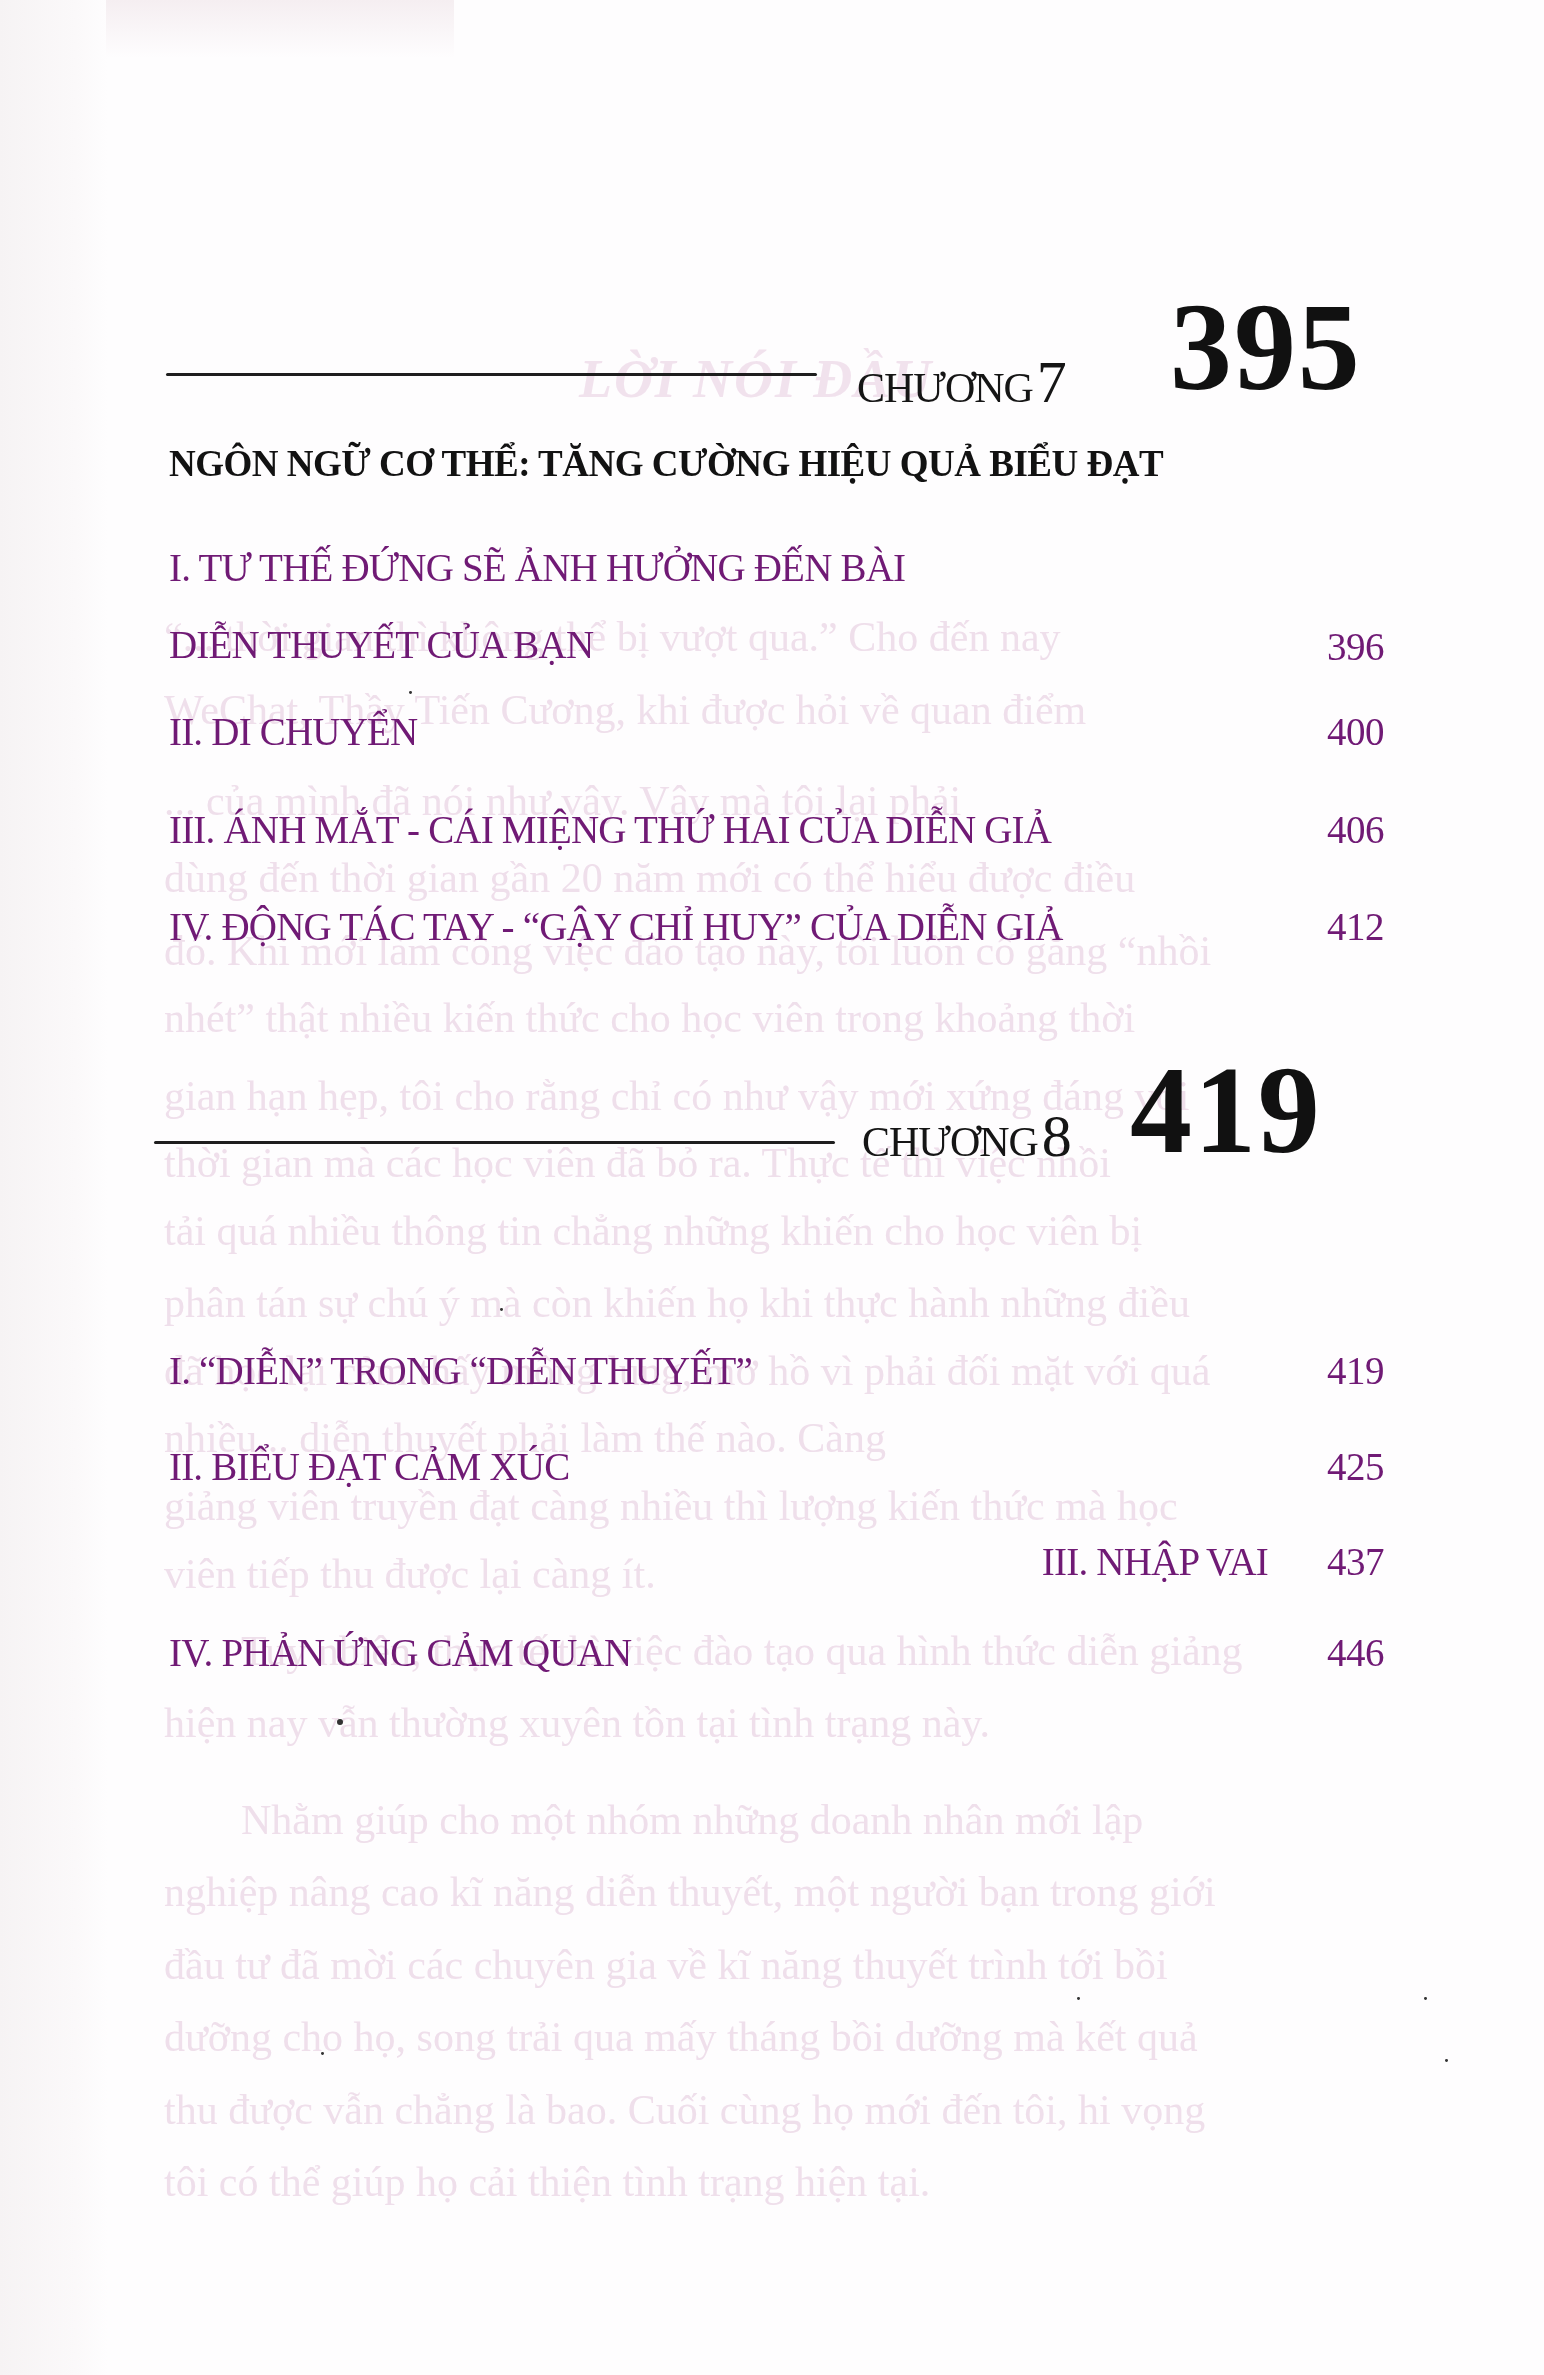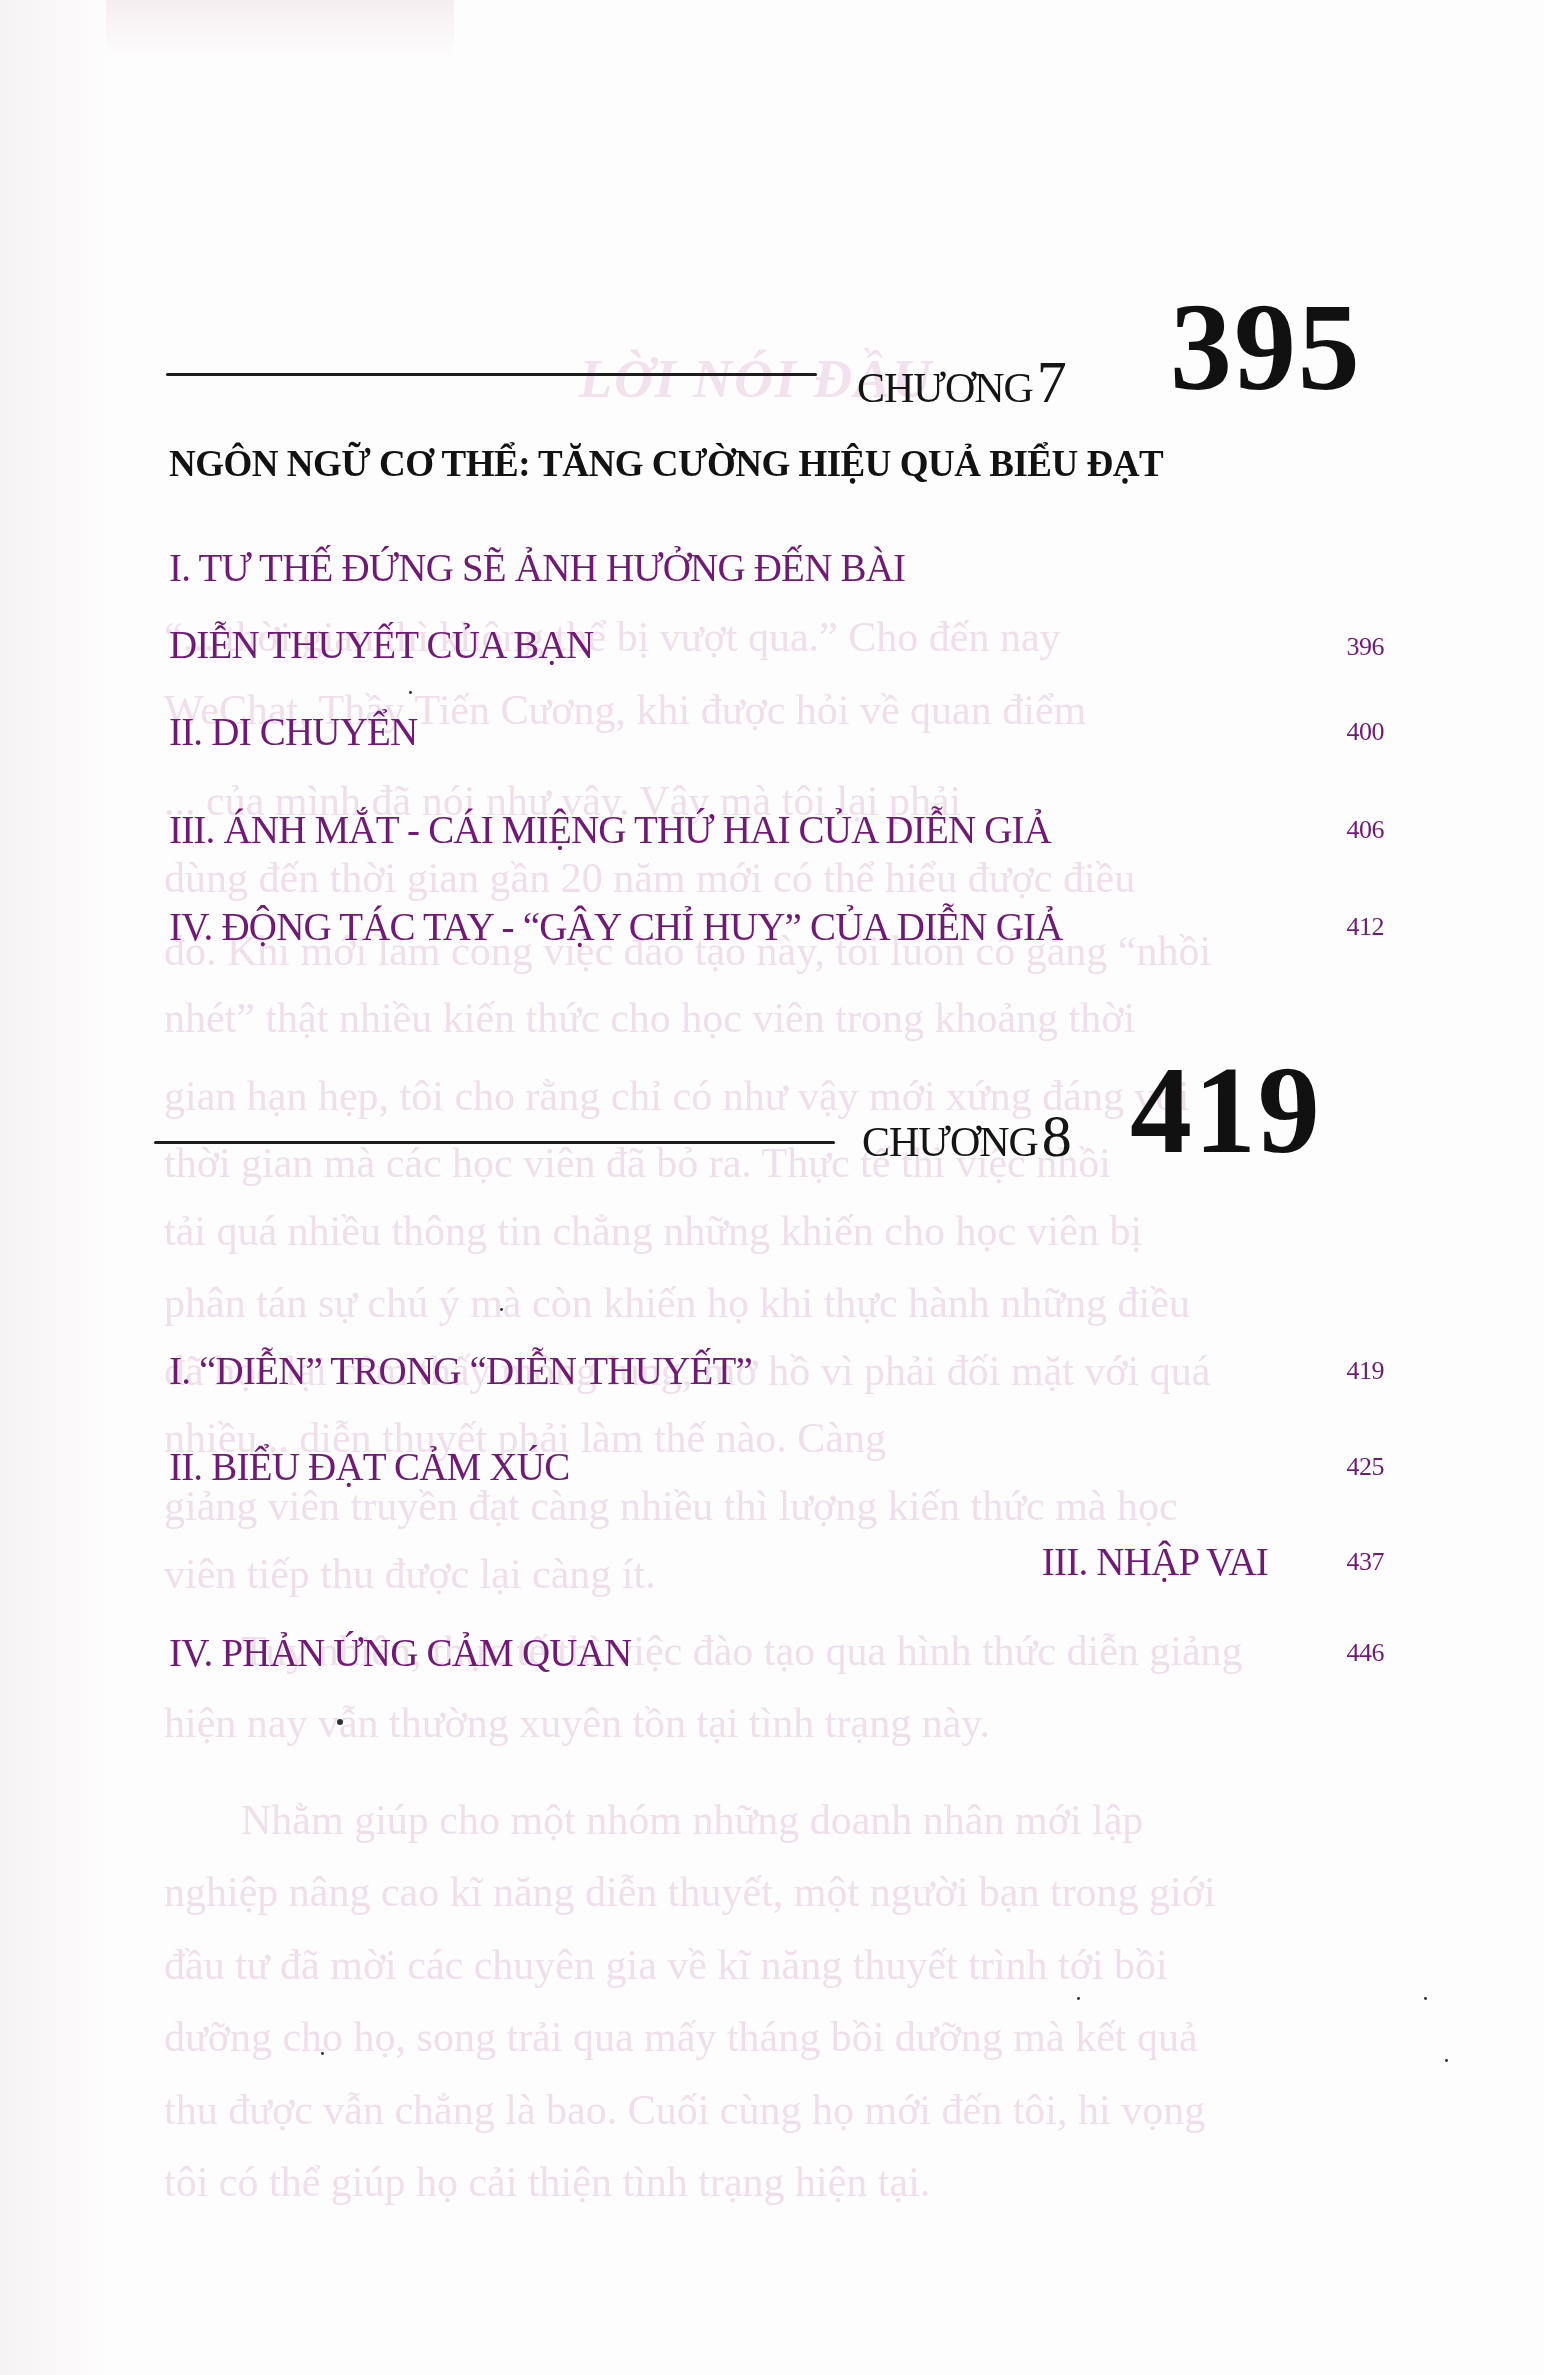--- a/index.html
+++ b/index.html
@@ -107,21 +107,21 @@
       letter-spacing: -0.8px;
     }
     .section-row .label {
       display: block;
       padding-right: 116px;
     }
     .section-row .page {
       position: absolute;
       right: 0;
       bottom: 0;
-      font-size: 26px;
+      font-size: 39px;
       letter-spacing: -0.5px;
     }
     .section-row.multi .label {
       line-height: 77px;
     }
     .speck {
       position: absolute;
       width: 2.9px; height: 2.9px;
       background: #333;
       border-radius: 50%;

